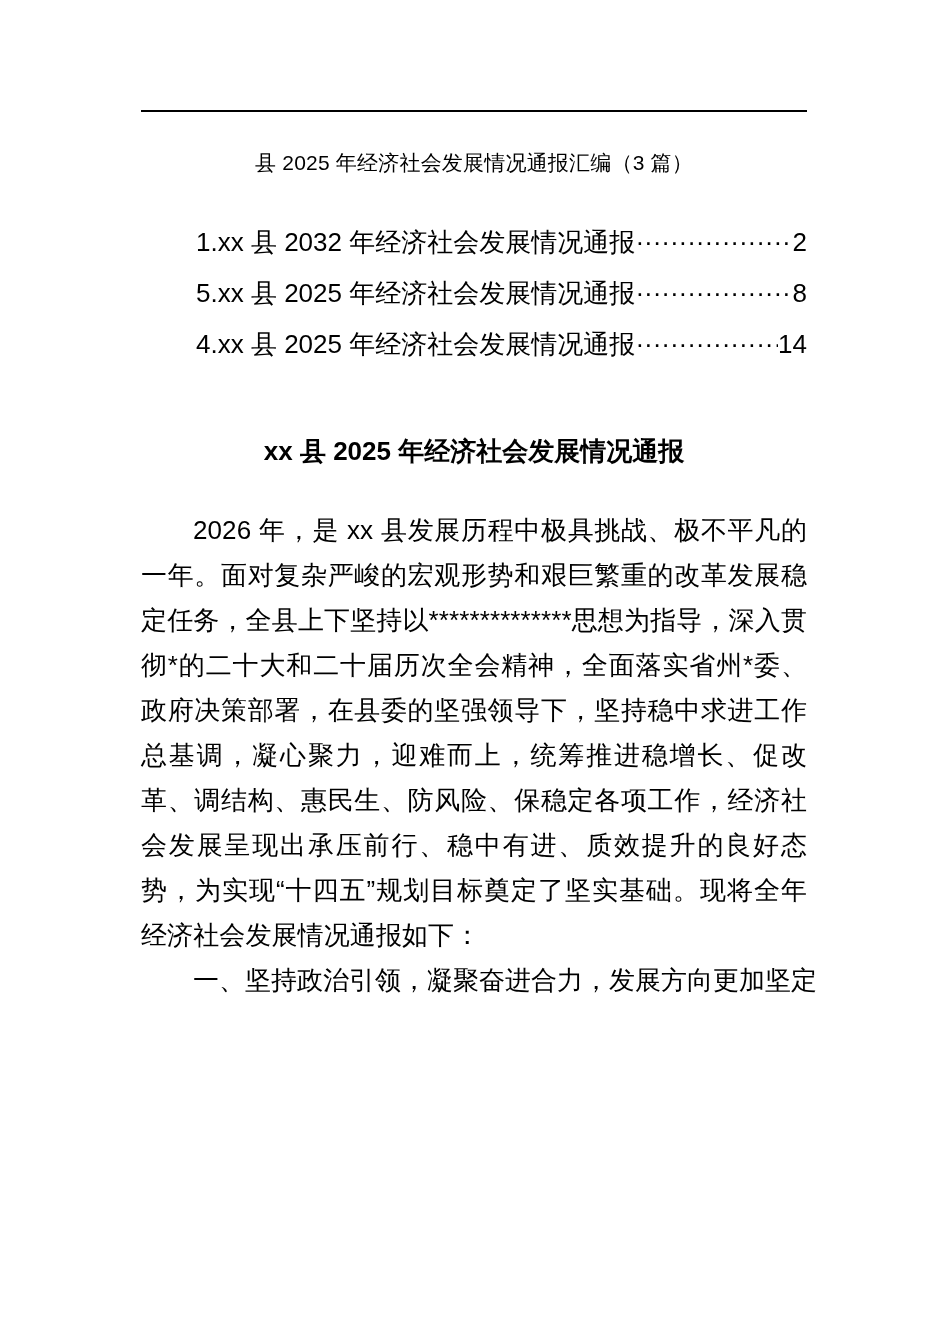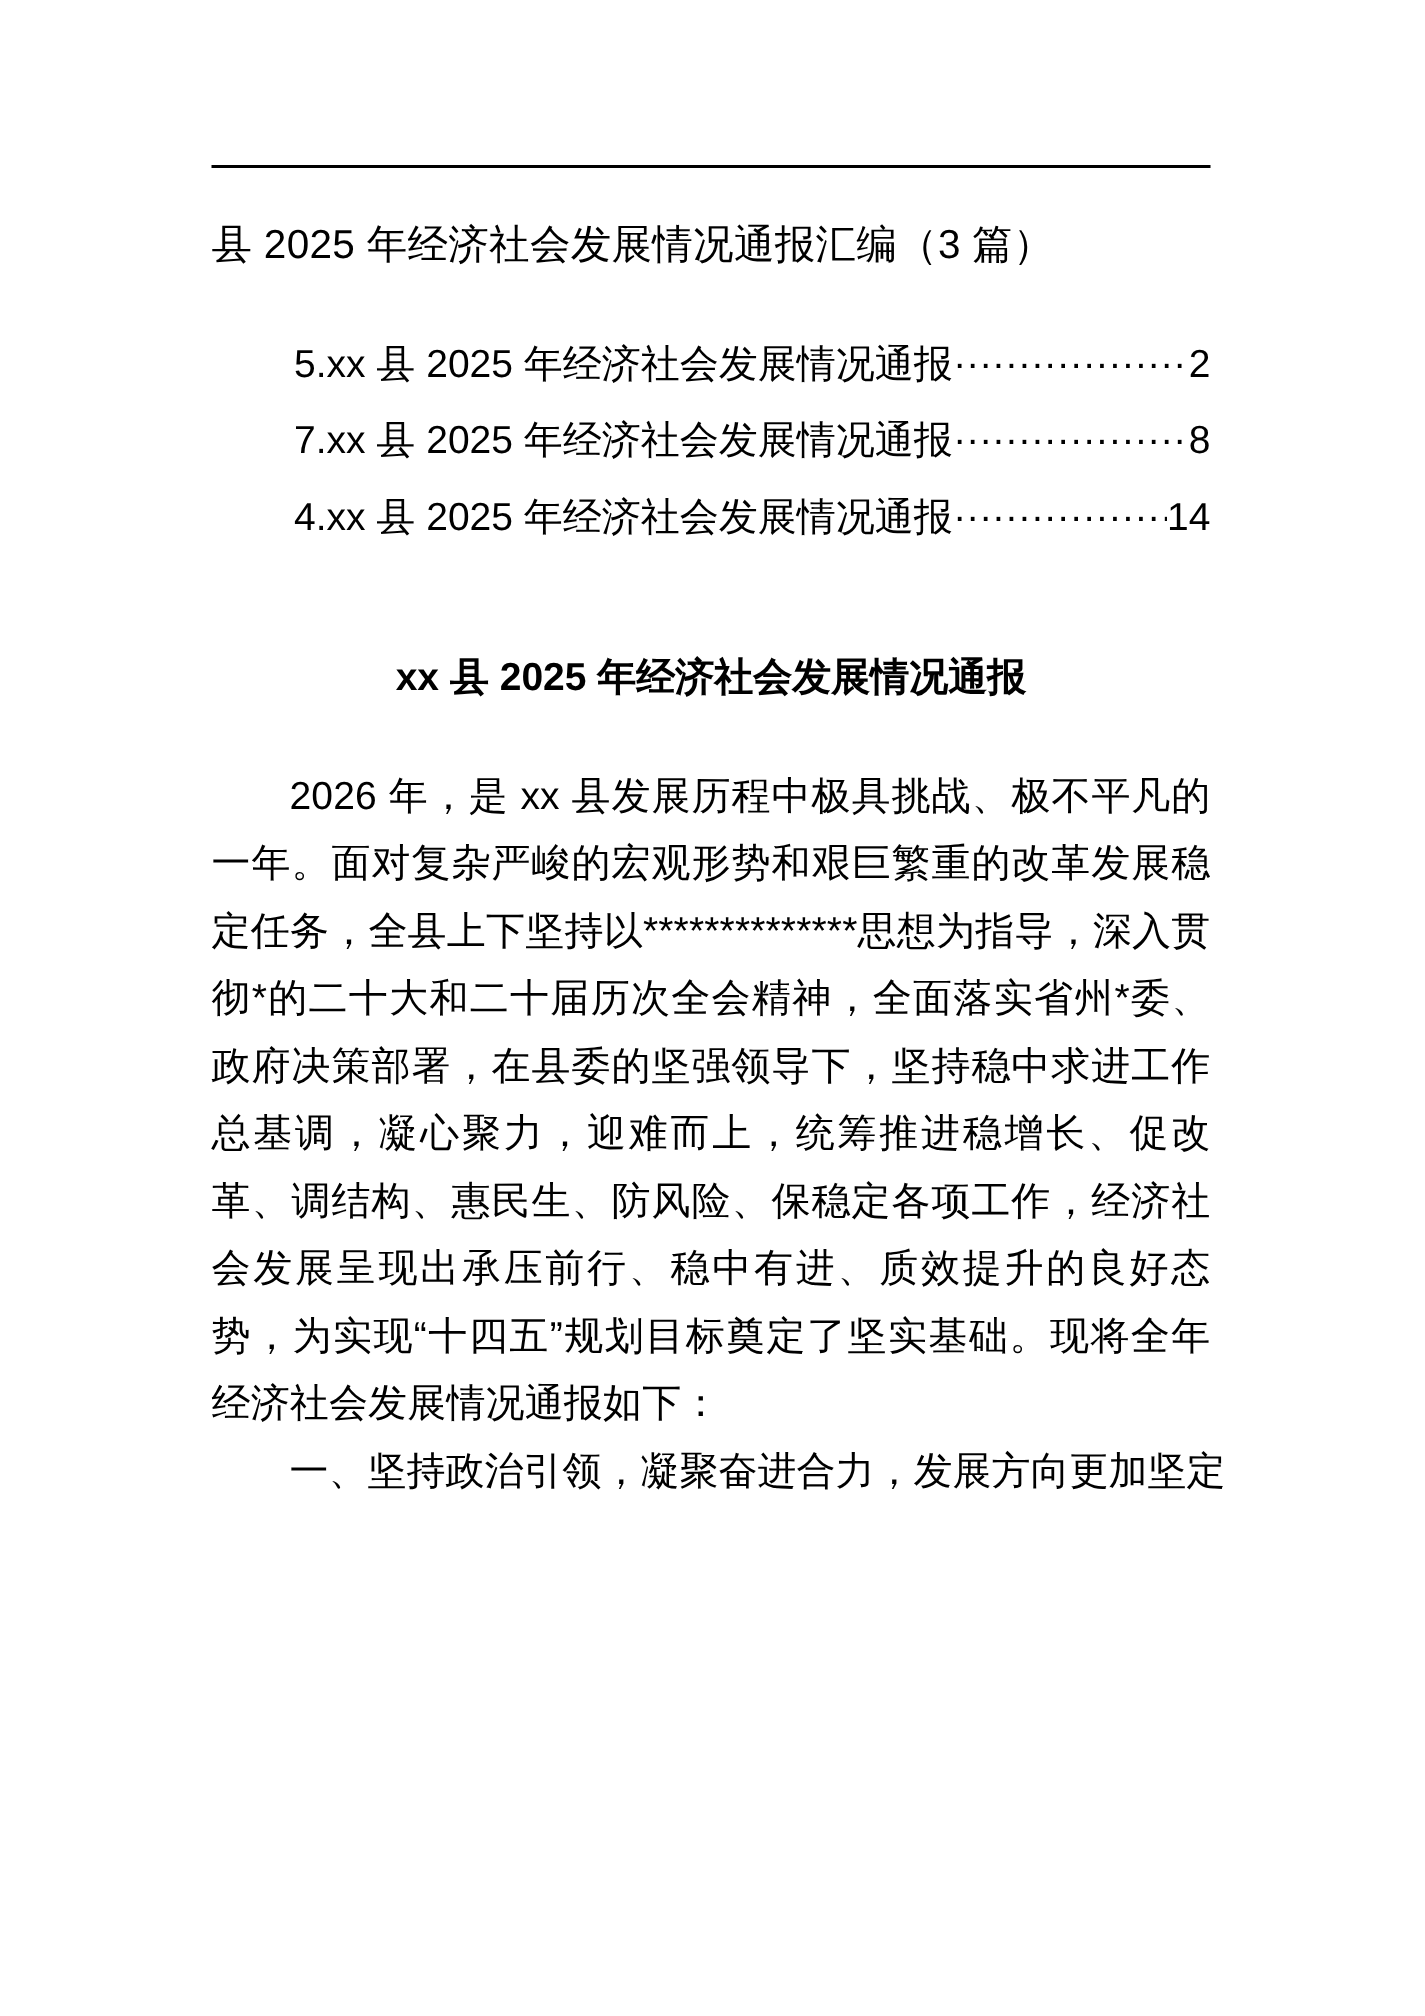--- a/index.html
+++ b/index.html
@@ -35,22 +35,22 @@
 
   
   .content {
     position: absolute;
     left: 141px;
     top: 140px;
     width: 666px;
   }
 
   .doc-title {
-    text-align: left;
-    font-size: 27px;
+    text-align: center;
+    font-size: 21px;
     line-height: 46px;
     letter-spacing: 0.2px;
     margin: 0;
     font-weight: 400;
     white-space: nowrap;
   }
 
   .toc-heading {
     text-align: center;
     font-size: 27px;
@@ -131,26 +131,26 @@
 
   <div class="top-rule"></div>
 
   <div class="content">
 
     <h1 class="doc-title">县 2025 年经济社会发展情况通报汇编（3 篇）</h1>
 
 
     <ul class="toc">
       <li class="toc-entry">
-        <span class="toc-label">5.xx 县 2025 年经济社会发展情况通报</span>
+        <span class="toc-label">1.xx 县 2032 年经济社会发展情况通报</span>
         <span class="toc-leader">................................................................................................................................</span>
         <span class="toc-page">2</span>
       </li>
       <li class="toc-entry">
-        <span class="toc-label">7.xx 县 2025 年经济社会发展情况通报</span>
+        <span class="toc-label">5.xx 县 2025 年经济社会发展情况通报</span>
         <span class="toc-leader">................................................................................................................................</span>
         <span class="toc-page">8</span>
       </li>
       <li class="toc-entry">
         <span class="toc-label">4.xx 县 2025 年经济社会发展情况通报</span>
         <span class="toc-leader">................................................................................................................................</span>
         <span class="toc-page">14</span>
       </li>
     </ul>
 

